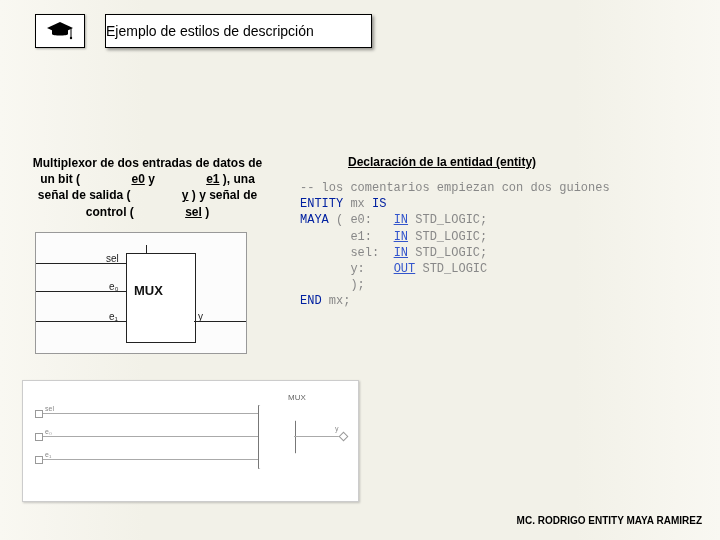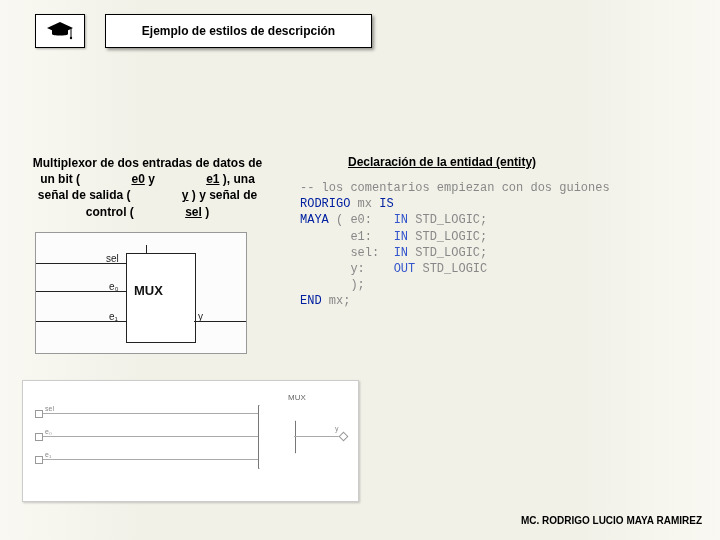--- a/index.html
+++ b/index.html
@@ -20,23 +20,22 @@
     position: absolute;
     left: 105px;
     top: 14px;
     width: 265px;
     height: 32px;
     background: #fff;
     border: 1px solid #000;
     box-shadow: 2px 2px 3px rgba(0,0,0,0.4);
     display: flex;
     align-items: center;
-    justify-content: center;
-    font-size: 12px;
-    font-weight: bold;
+    font-size: 14px;
+    font-weight: normal;
   }
   .logo-box {
     position: absolute;
     left: 35px;
     top: 14px;
     width: 48px;
     height: 32px;
     background: #fff;
     border: 1px solid #000;
     box-shadow: 1px 1px 2px rgba(0,0,0,0.3);
@@ -66,21 +65,21 @@
     position: absolute;
     left: 300px;
     top: 180px;
     font-family: "Courier New", monospace;
     font-size: 12px;
     line-height: 1.35;
     color: #888;
     white-space: pre;
   }
   .kw1 { color: #0020a0; }
-  .kw2 { color: #3355cc; }
+  .kw2 { color: #3355cc; text-decoration: underline; }
   .footer {
     position: absolute;
     right: 18px;
     bottom: 14px;
     font-size: 10px;
     font-weight: bold;
     color: #000;
   }
   
   .mux-box {
@@ -194,21 +193,21 @@
 
   <div class="desc-text">
     <span>Multiplexor de dos entradas de datos de un bit ( </span><span class="underline">e0</span><span> y </span><span class="underline">e1</span><span> ), una señal de salida ( </span><span class="underline">y</span><span> ) y señal de control ( </span><span class="underline">sel</span><span> )</span>
   </div>
 
   <div class="decl-label">
     <span class="underline">Declaración de la entidad  (entity)</span>
   </div>
 
   <div class="code-block"><span>-- los comentarios empiezan con dos guiones</span>
-<span class="kw1">RODRIGO</span><span> mx </span><span class="kw1">IS</span>
+<span class="kw1">ENTITY</span><span> mx </span><span class="kw1">IS</span>
 <span class="kw1">MAYA</span><span> ( e0:   </span><span class="kw2">IN</span><span> STD_LOGIC;</span>
 <span>       e1:   </span><span class="kw2">IN</span><span> STD_LOGIC;</span>
 <span>       sel:  </span><span class="kw2">IN</span><span> STD_LOGIC;</span>
 <span>       y:    </span><span class="kw2">OUT</span><span> STD_LOGIC</span>
 <span>       );</span>
 <span class="kw1">END</span><span> mx;</span></div>
 
   <div class="mux-box">
     <div class="mux-rect"></div>
     <div class="mux-rect-label">MUX</div>
@@ -243,14 +242,14 @@
 
     <div class="rtl-line" style="left:18px; top:78px; width:217px;"></div>
     <div class="rtl-pin" style="left:12px; top:75px;"></div>
     <div class="rtl-plabel" style="left:22px; top:70px;">e₁</div>
 
     <div class="rtl-line" style="left:271px; top:55px; width:46px;"></div>
     <div class="rtl-pin out" style="left:317px; top:52px;"></div>
     <div class="rtl-plabel" style="left:312px; top:44px;">y</div>
   </div>
 
-  <div class="footer">MC. RODRIGO LUCIO MAYA RAMIREZ</div>
+  <div class="footer">MC. RODRIGO ENTITY MAYA RAMIREZ</div>
 </div>
 
 </body></html>

